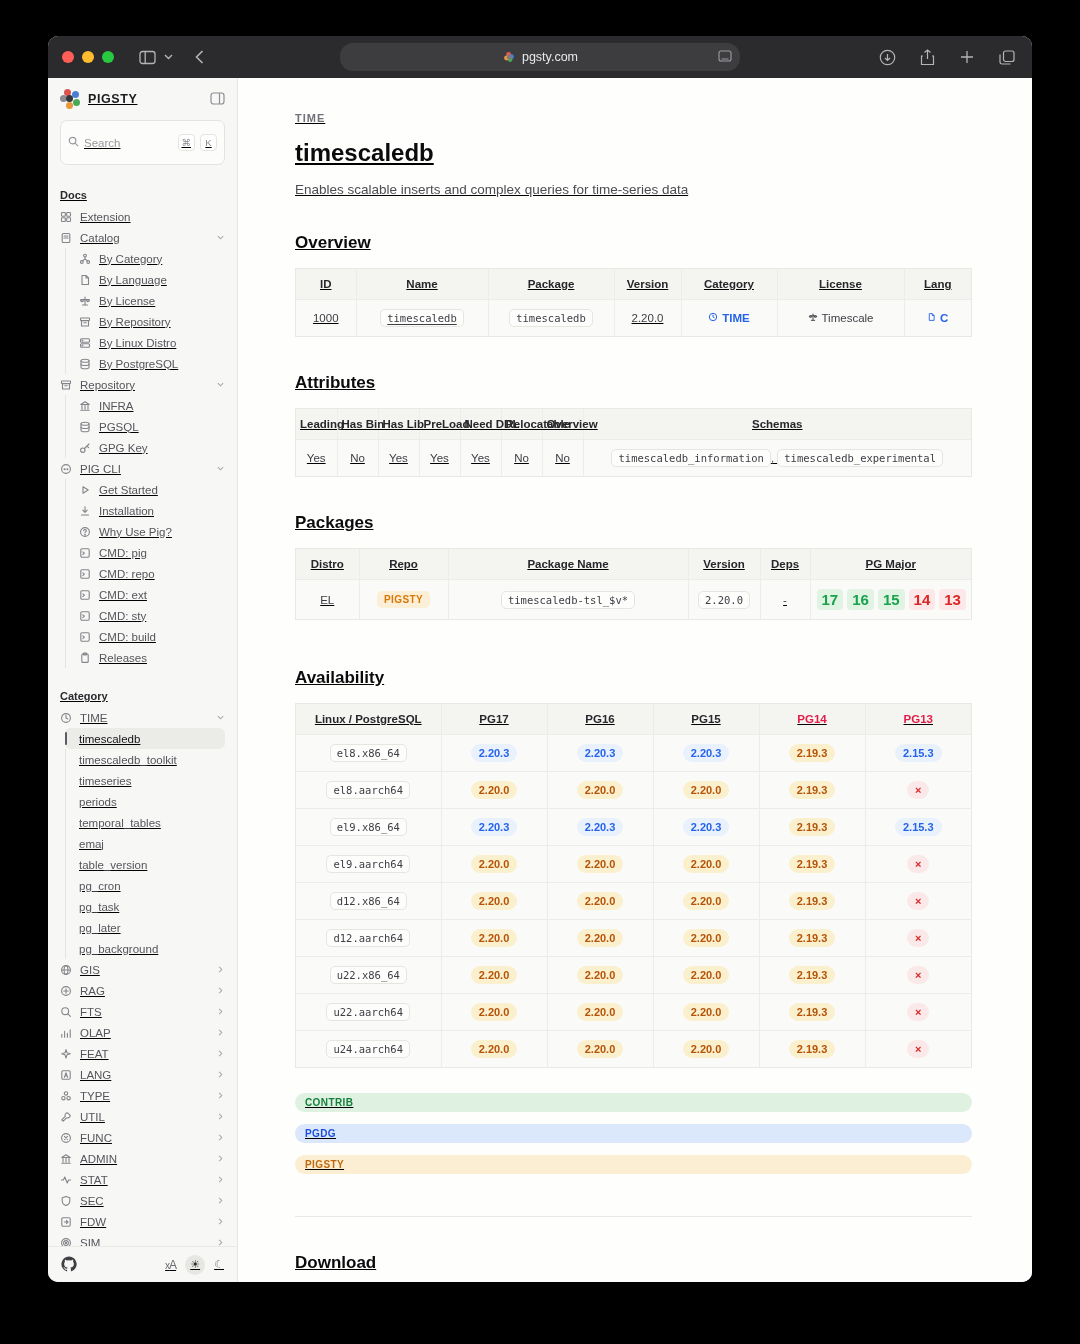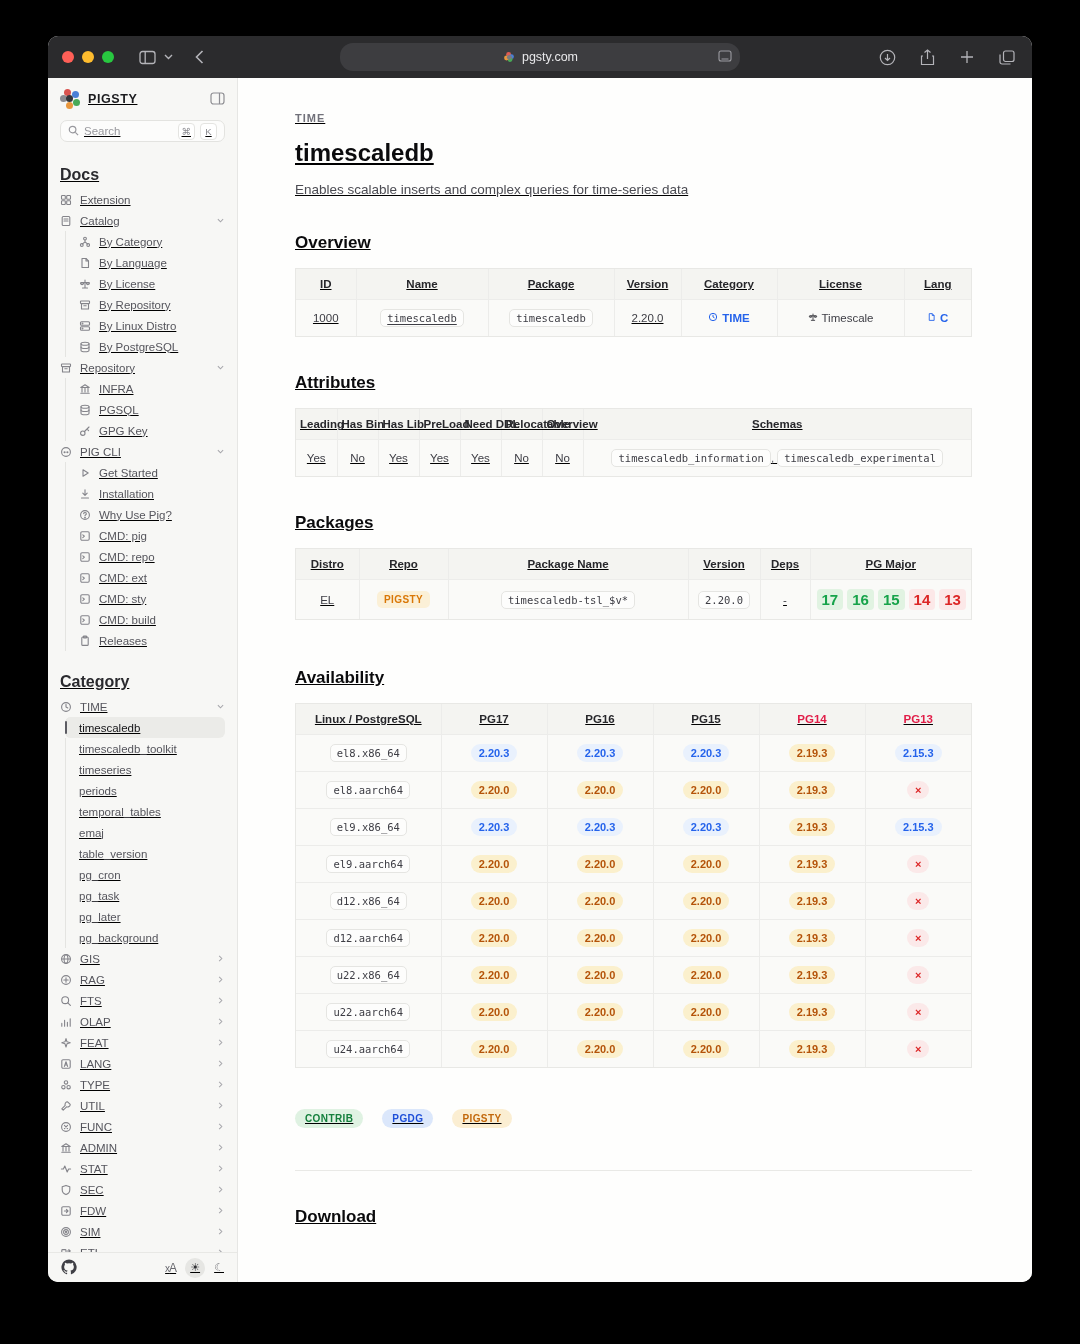--- a/index.html
+++ b/index.html
@@ -30,38 +30,38 @@
 
   
   .sidebar { width:190px; background:#f7f7f5; border-right:1px solid #e6e6e4;
              display:flex; flex-direction:column; font-size:11.5px; color:#55555c; }
   .sb-head { padding:11px 12px 0; }
   .brand-row { display:flex; align-items:center; gap:8px; }
   .logo { width:20px; height:20px; position:relative; flex:0 0 auto; }
   .logo i { position:absolute; width:7px; height:7px; border-radius:50%; }
   .brand { font-weight:700; font-size:12.5px; letter-spacing:.6px; color:#1c1c1f; flex:1; }
   .panel-ic { color:#8e8e93; }
-  .search { margin:11px 0 4px; height:22px; border:1px solid #e3e3e0; background:#fcfcfb;
+  .search { margin:11px 0 4px; height:45px; border:1px solid #e3e3e0; background:#fcfcfb;
             border-radius:7px; display:flex; align-items:center; padding:0 7px; gap:5px;
             color:#98989d; }
   .search .ph { flex:1; font-size:11.5px; }
   .key { min-width:17px; height:17px; border:1px solid #e4e4e1; background:#fff; border-radius:4px;
          display:flex; align-items:center; justify-content:center; font-size:9.5px; color:#8b8b90; padding:0 3px;}
   .sb-nav { flex:1; overflow:hidden; padding:8px 12px 0; }
-  .sec-label { font-weight:700; font-size:16px; color:#2a2a2e; margin:12px 0 5px; }
+  .sec-label { font-weight:700; font-size:11px; color:#2a2a2e; margin:12px 0 5px; }
   .item { display:flex; align-items:center; gap:7px; height:21px; color:#55555c; cursor:default; }
   .item .ic { width:13px; height:13px; color:#84848a; flex:0 0 auto; display:flex; align-items:center; }
   .item .lbl { flex:1; white-space:nowrap; overflow:hidden; }
   .item .chev { color:#a7a7ac; margin-left:auto; display:flex; }
   .item.lv1 { margin-left:5px; border-left:1px solid #e4e4e1; padding-left:13px; }
   .item.plain { padding-left:13px; }
   .item.active { background:#ebebe8; border-radius:6px; color:#141417; font-weight:500; position:relative; }
   .item.active::before { content:""; position:absolute; left:-1px; top:4px; width:2px; height:13px;
                          background:#5c5c63; border-radius:2px; }
-  .sb-foot { height:30px; border-top:1px solid #e8e8e5; display:flex; align-items:center;
+  .sb-foot { height:36px; border-top:1px solid #e8e8e5; display:flex; align-items:center;
              padding:0 13px; color:#3f3f45; }
   .foot-right { margin-left:auto; display:flex; align-items:center; gap:9px; color:#6a6a70; }
   .sun-wrap { width:20px; height:20px; border-radius:50%; background:#e6e6e3; display:flex;
               align-items:center; justify-content:center; font-size:11px; color:#2f2f33; }
   .moon { font-size:11px; }
   .trans { font-size:10px; letter-spacing:-1px; }
 
   
   .main { flex:1; background:#fefefd; overflow:hidden; padding:34px 60px 0 57px; }
   .content { width:677px; }
@@ -89,21 +89,21 @@
   .pgnum { display:inline-block; font-weight:600; font-size:15px; border-radius:4px; padding:2px 5px; margin:0 2px; }
   .pgnum.ok { background:#e1f3e2; color:#16a34a; }
   .pgnum.no { background:#fce8e8; color:#dc2626; }
 
   .avail-b { display:inline-block; font-weight:600; font-size:11px; border-radius:9px; padding:3px 8px; }
   .avail-b.blue  { background:#e9f1fd; color:#2563eb; }
   .avail-b.amber { background:#fbf0cd; color:#b45309; }
   .avail-b.cross { background:#fcе; background:#fbe9e9; color:#dc2626; }
   th.red { color:#e11d48; }
 
-  .pillrow { display:flex; gap:19px; margin:41px 0 0; }
+  .pillrow { display:flex; gap:12px; margin:25px 0 0;flex-direction:column; }
   .pill { font-size:10px; font-weight:700; letter-spacing:.4px; border-radius:10px; padding:4px 10px; }
   .pill.green { background:#dff2e2; color:#15803d; }
   .pill.blue  { background:#dbe7fb; color:#1d4ed8; }
   .pill.amber { background:#fbeed2; color:#c2680c; }
 
   .divider { height:1px; background:#e9e9e6; margin:42px 0 0; }
 </style>
 </head>
 <body>
 

